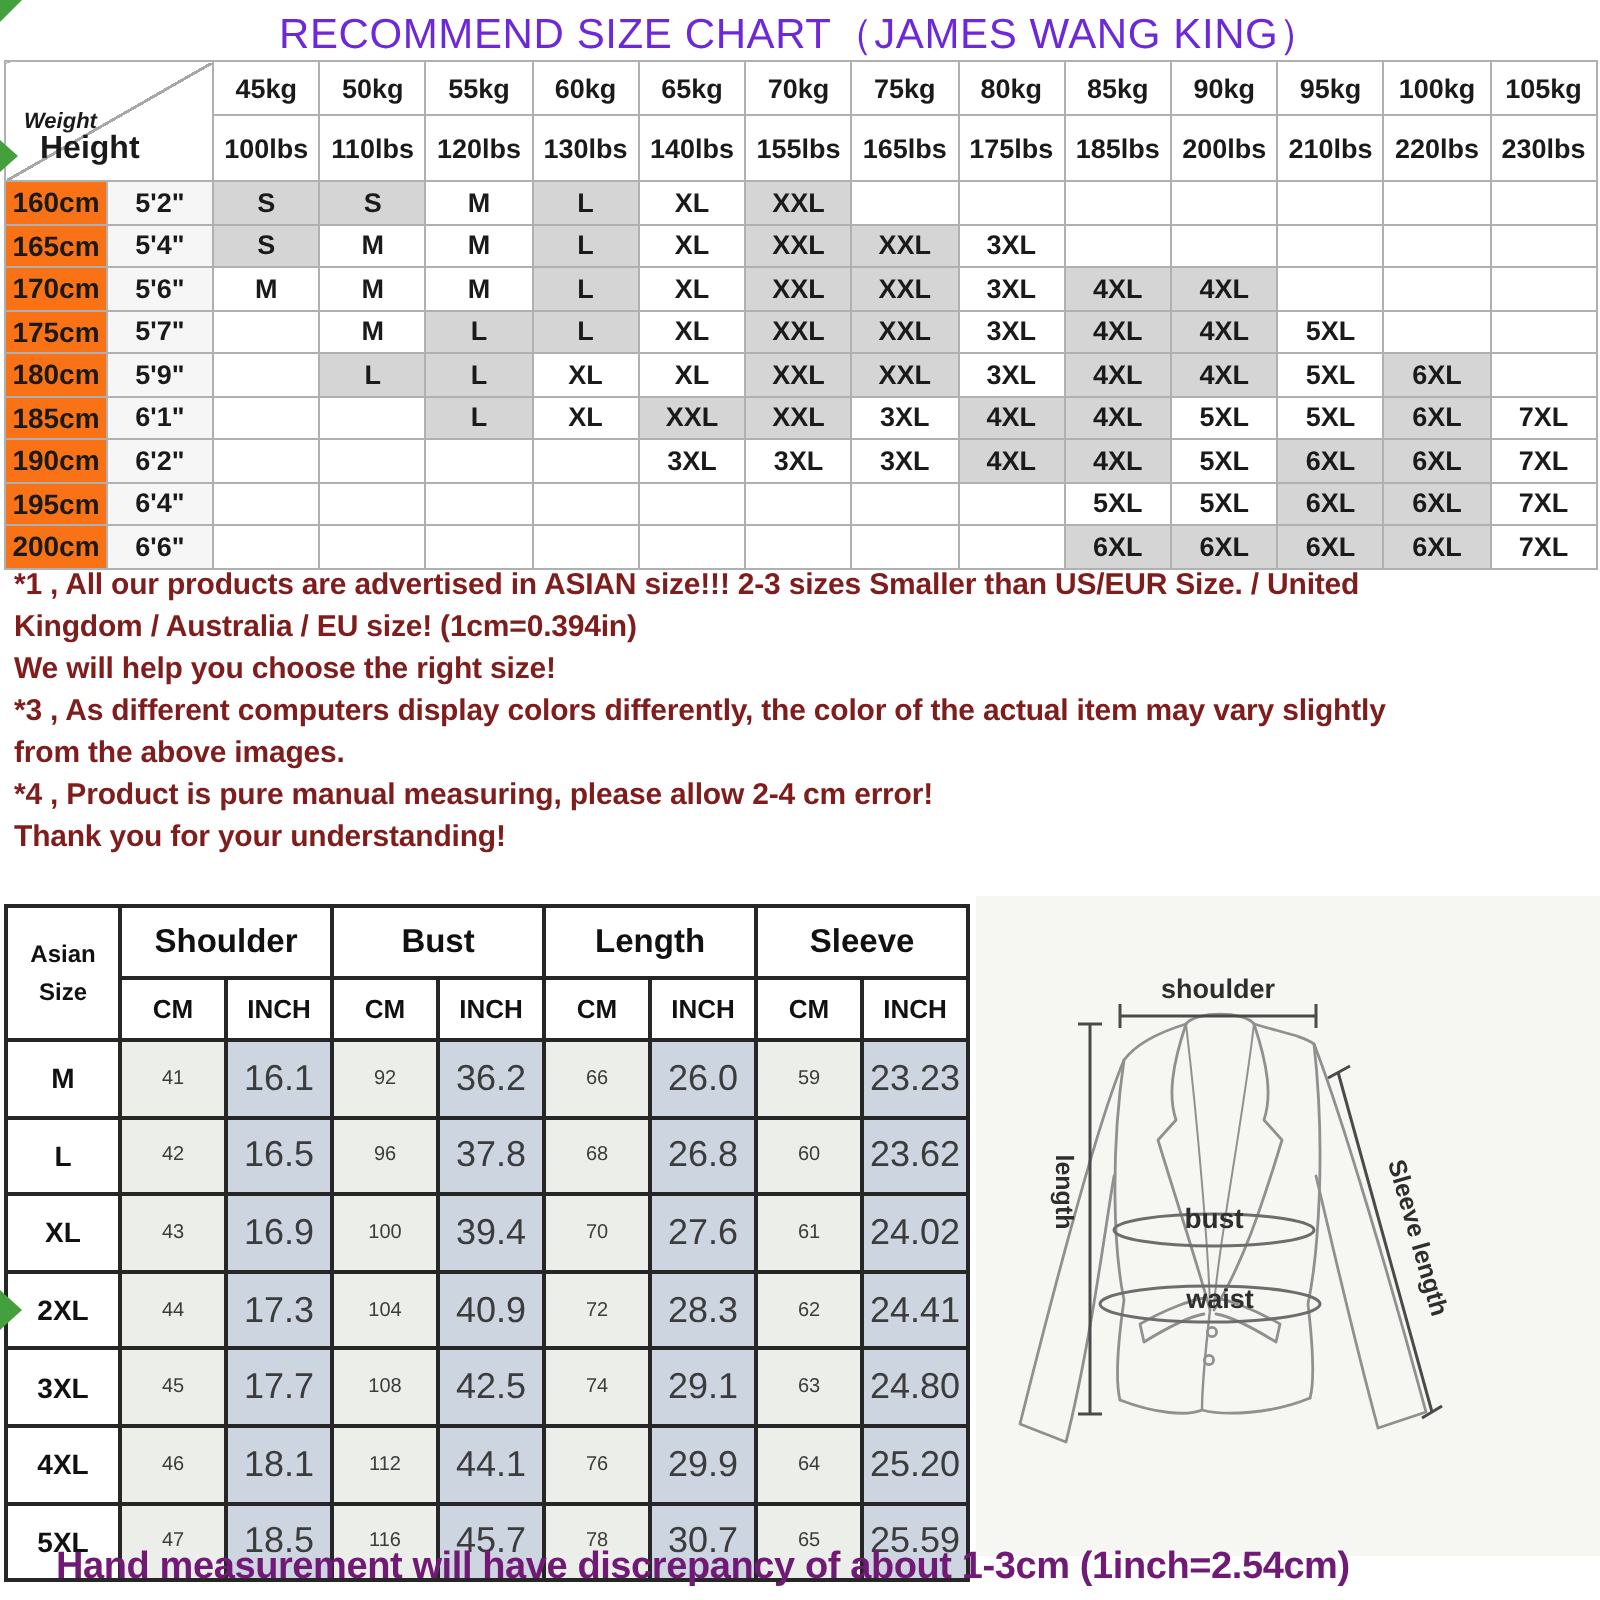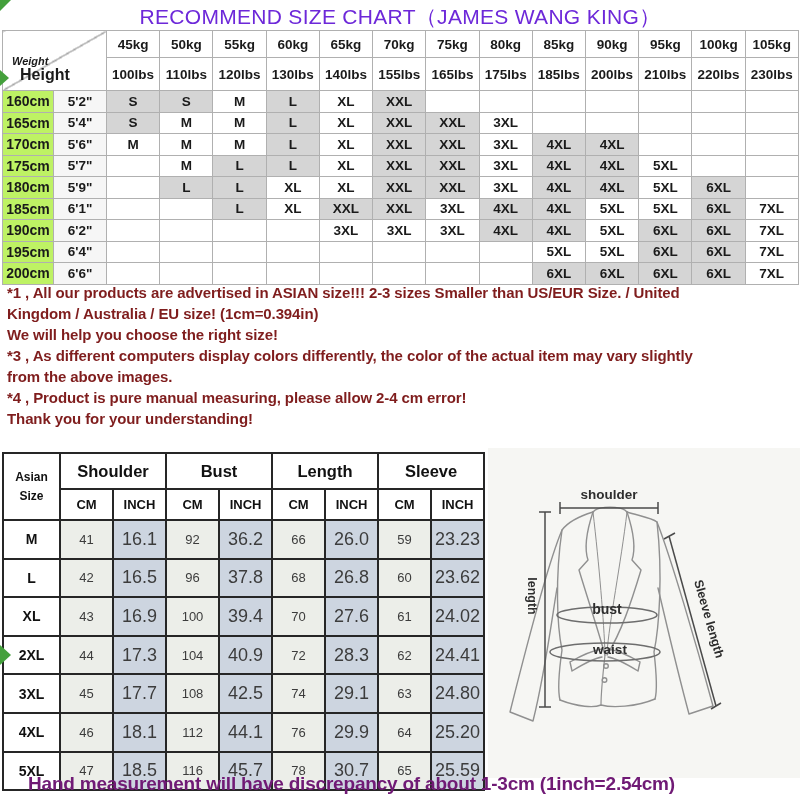--- a/index.html
+++ b/index.html
@@ -10,21 +10,21 @@
          font-size:21px;font-weight:normal;color:#6d28d9;letter-spacing:.3px;}
 
   
   #matrix{position:absolute;left:2px;top:30px;width:796px;border-collapse:collapse;table-layout:fixed;}
   #matrix td{border:1px solid #b0b0b0;text-align:center;vertical-align:middle;padding:0;
              font-weight:bold;font-size:13.5px;color:#1a1a1a;background:#fff;
              white-space:nowrap;overflow:hidden;}
   #matrix .kg{height:26px;border-bottom:1px dotted #c2c2c2;}
   #matrix .lbs{height:32px;}
   #matrix .rd td{height:20.5px;}
-  #matrix .hc{background:#bef264;font-size:14px;}
+  #matrix .hc{background:#f97316;font-size:14px;}
   #matrix .hf{background:#f6f6f6;}
   #matrix .g{background:#d5d5d5;}
   #matrix .corner{background:#fff;position:relative;
       background-image:linear-gradient(to bottom right,transparent calc(50% - 1px),
                        #a8a8a8 calc(50% - 1px),#a8a8a8 calc(50% + .5px),transparent calc(50% + .5px));}
   #matrix .corner .w{position:absolute;left:9px;top:24px;font-size:11px;font-style:italic;}
   #matrix .corner .h{position:absolute;left:17px;bottom:6px;font-size:16px;}
 
   
   #notes{position:absolute;left:7px;top:282px;width:792px;color:#7f1d1d;
@@ -32,21 +32,21 @@
   #notes div{white-space:nowrap;}
 
   
   #meas{position:absolute;left:2px;top:452px;width:481px;border-collapse:collapse;table-layout:fixed;}
   #meas td{border:2px solid #262626;text-align:center;vertical-align:middle;padding:0;background:#fff;}
   #meas .mgroup{height:34px;font-size:16.5px;font-weight:bold;color:#111;}
   #meas .munit{height:29px;font-size:13px;font-weight:bold;color:#111;border-radius:12px;}
   #meas .mcorner{font-size:12px;font-weight:bold;color:#111;line-height:19px;}
   #meas .msize{font-size:14px;font-weight:bold;color:#111;}
   #meas .mrow td{height:36.6px;}
-  #meas .mcm{background:#eceee9;font-size:13px;color:#3c3c3c;}
+  #meas .mcm{background:#eceee9;font-size:10px;color:#3c3c3c;}
   #meas .minch{background:#cdd5e0;font-size:18px;color:#3c3c3c;}
 
   #footer{position:absolute;left:28px;top:773px;font-size:19px;font-weight:bold;
           color:#701a75;letter-spacing:-.2px;white-space:nowrap;}
 
   #diagram{position:absolute;left:488px;top:448px;}
 
   .wedge{position:absolute;left:0;width:0;height:0;}
   #w1{top:0;border-top:11px solid #44a03c;border-right:11px solid transparent;}
   #w2{top:70px;border-left:9px solid #44a03c;border-top:8px solid transparent;border-bottom:8px solid transparent;}

